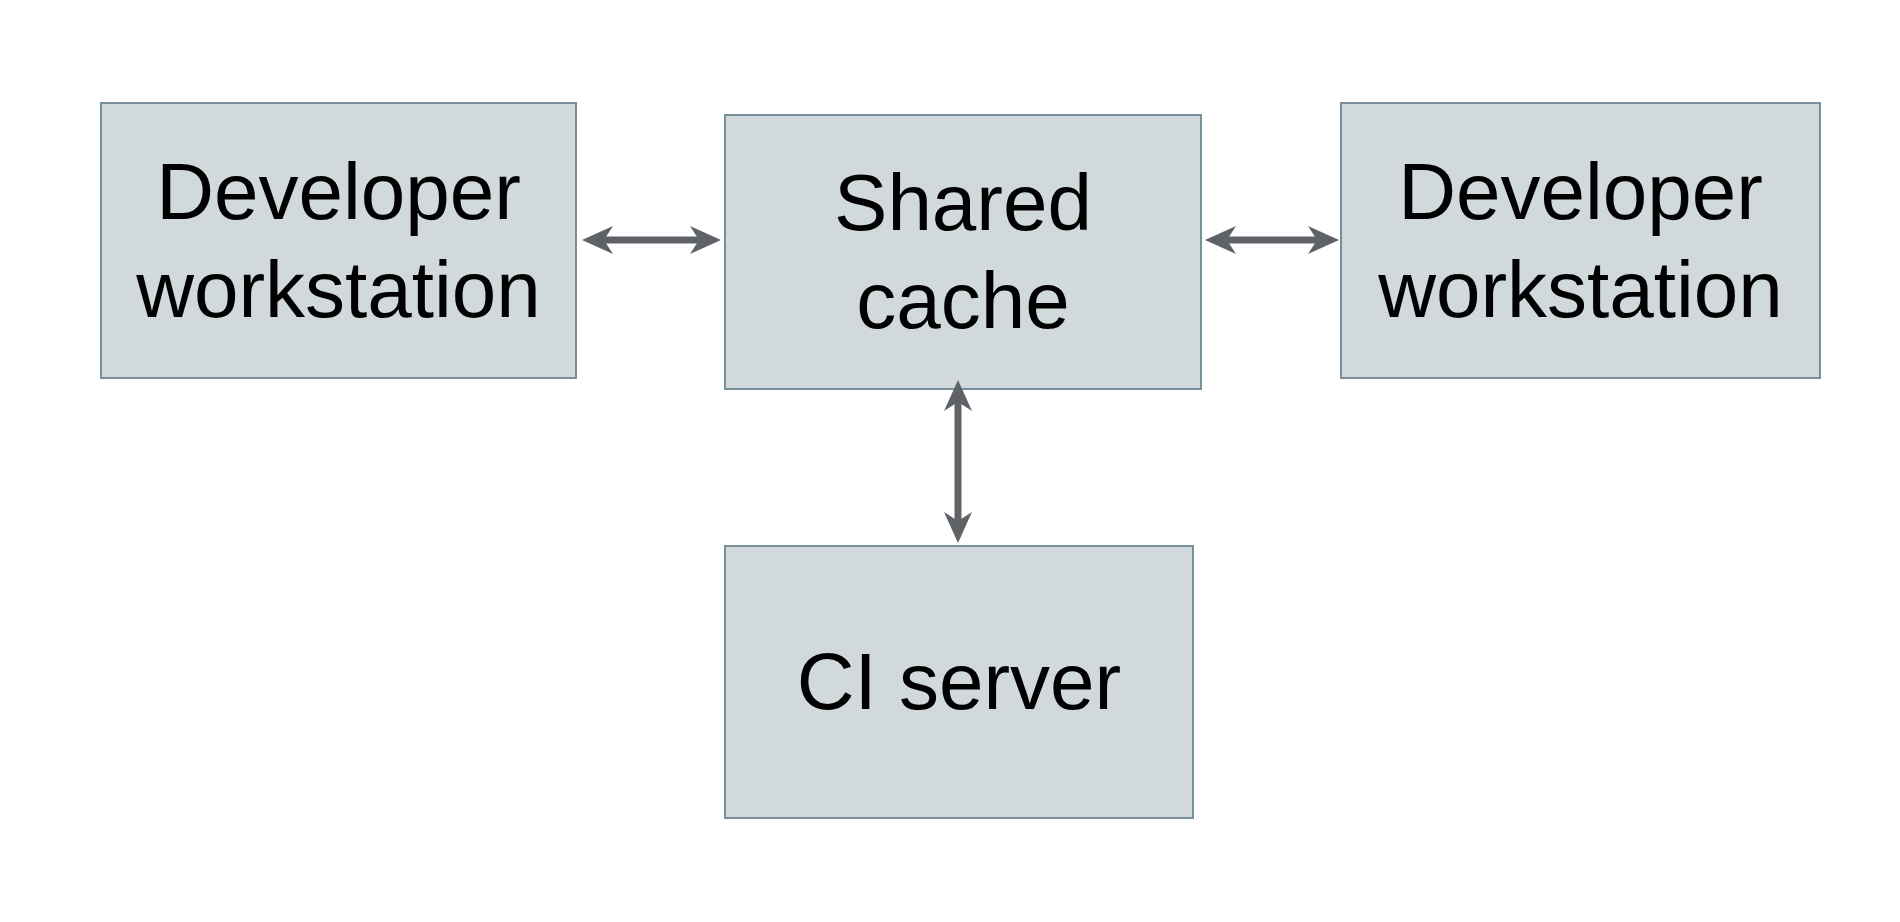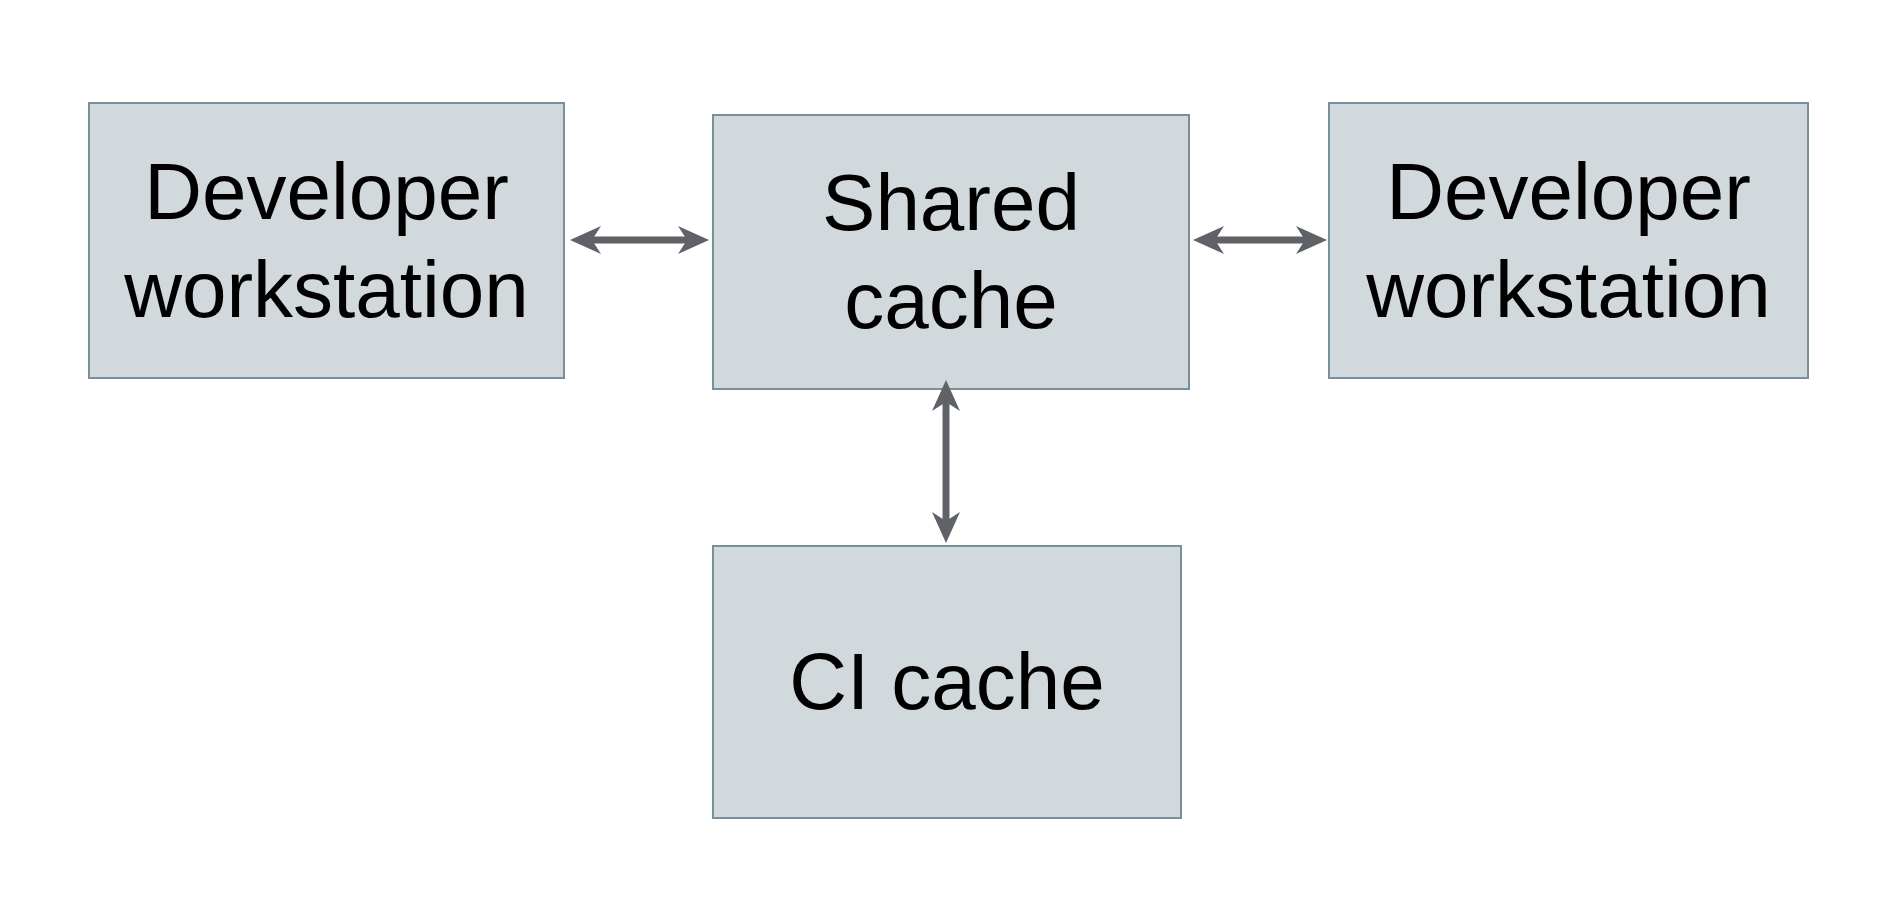--- a/index.html
+++ b/index.html
@@ -10,20 +10,21 @@
     width: 1900px;
     height: 922px;
     position: relative;
     background: var(--background, #ffffff);
     font-family: "Liberation Sans", sans-serif;
     overflow: hidden;
   }
   .diagram {
     position: absolute;
     inset: 0;
+    margin-left: 12px;
   }
   .node {
     position: absolute;
     background: var(--node-fill, #d2d9dc);
     border: 2px solid var(--node-border, #78909c);
     box-sizing: border-box;
     display: flex;
     align-items: center;
     justify-content: center;
     text-align: center;
@@ -63,21 +64,21 @@
 
   <div class="node node-center">
     <span>Shared cache</span>
   </div>
 
   <div class="node node-right">
     <span>Developer workstation</span>
   </div>
 
   <div class="node node-ci">
-    <span>CI cache</span>
+    <span>CI server</span>
   </div>
 
   <svg class="edges" width="1900" height="922" viewBox="0 0 1900 922">
 
     <g>
       <line class="edge-shaft" x1="592" y1="240" x2="687" y2="240"></line>
       <path class="edge-head" d="M 570 240 L 601 226 L 592 240 L 601 254 Z"></path>
       <path class="edge-head" d="M 709 240 L 678 226 L 687 240 L 678 254 Z"></path>
     </g>
 

